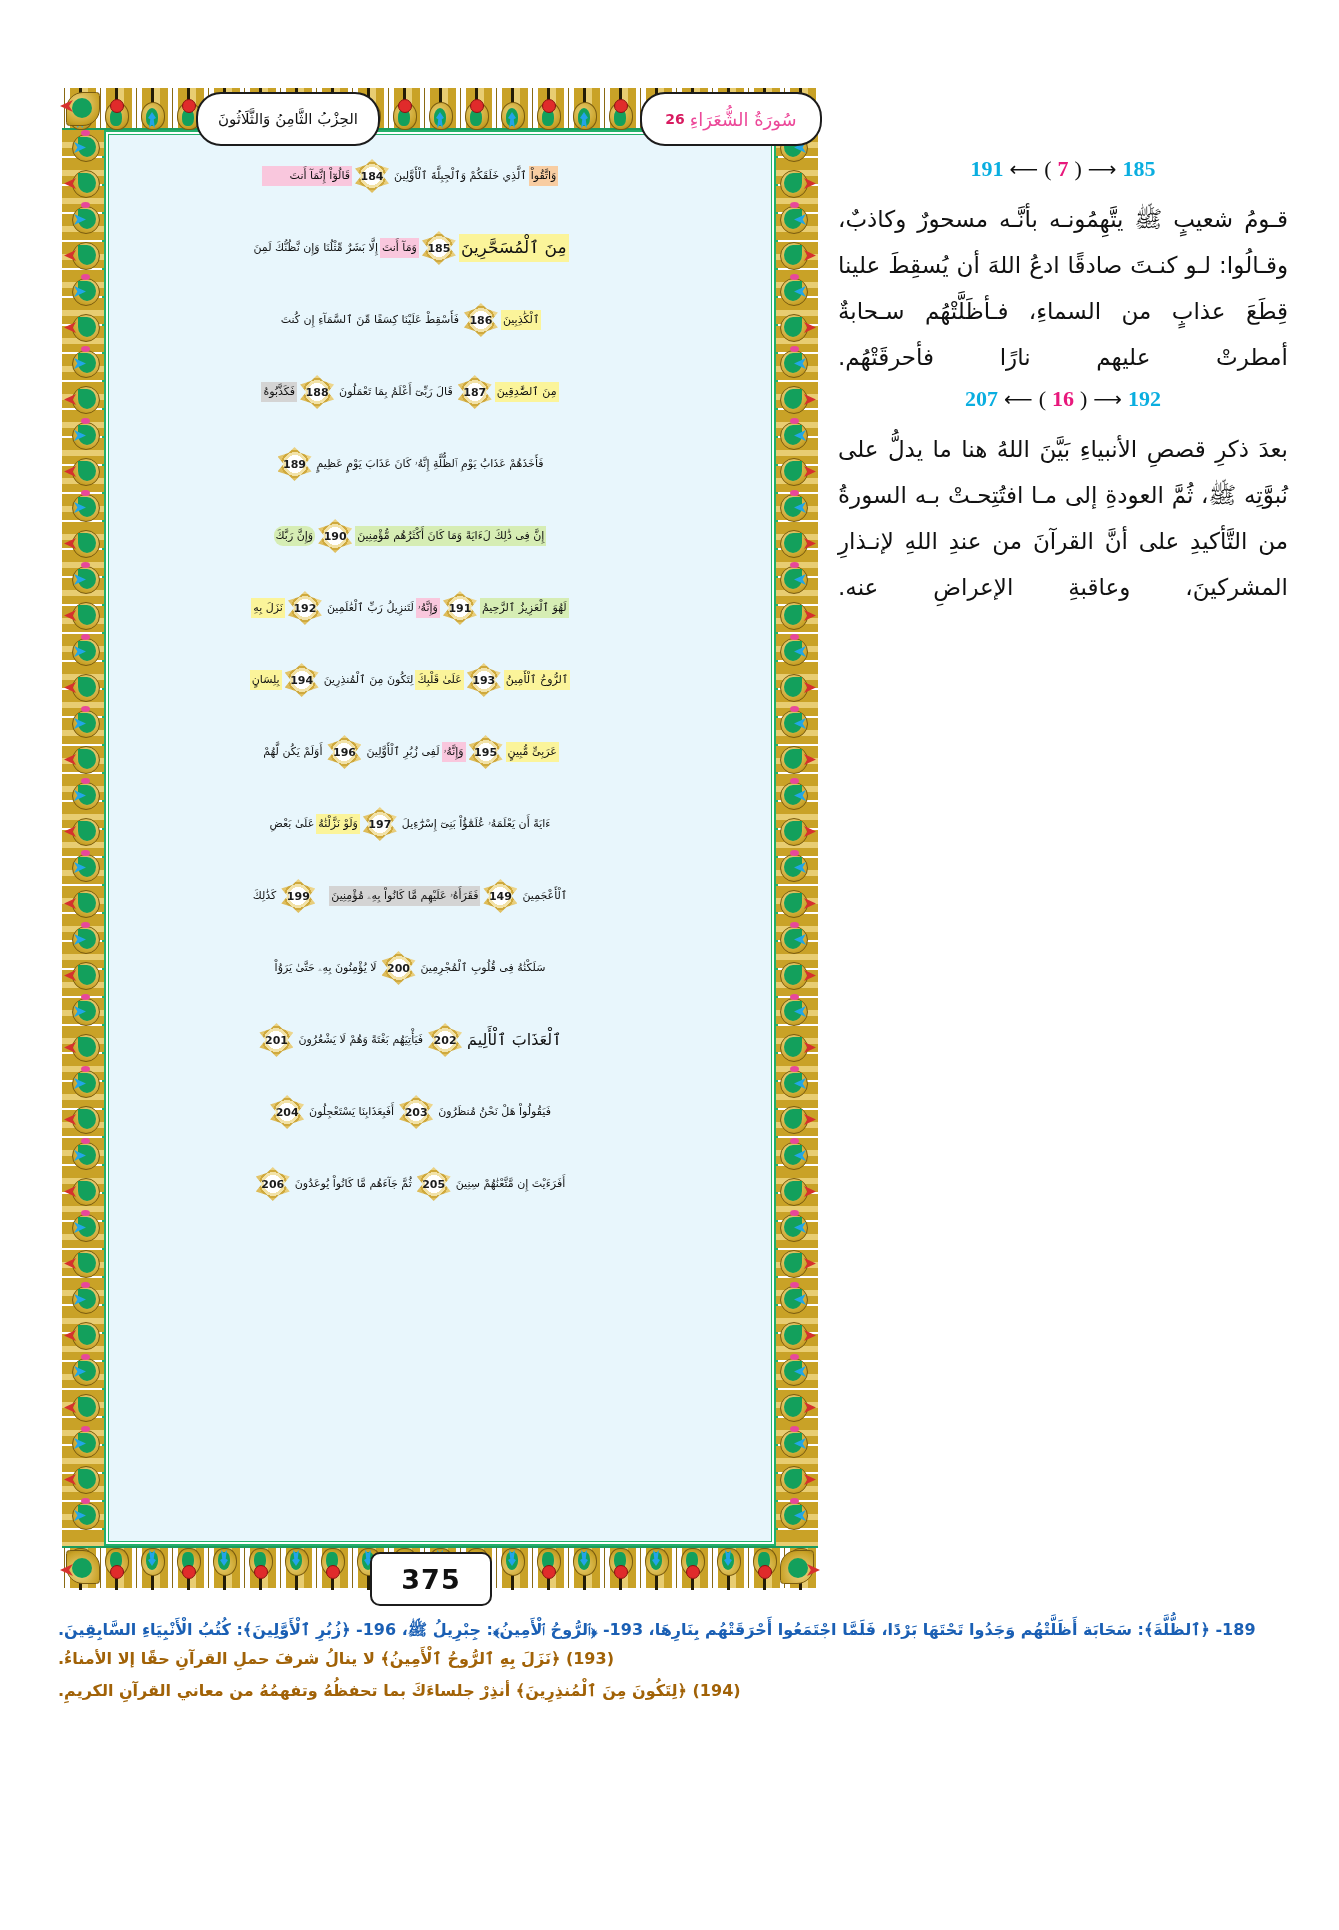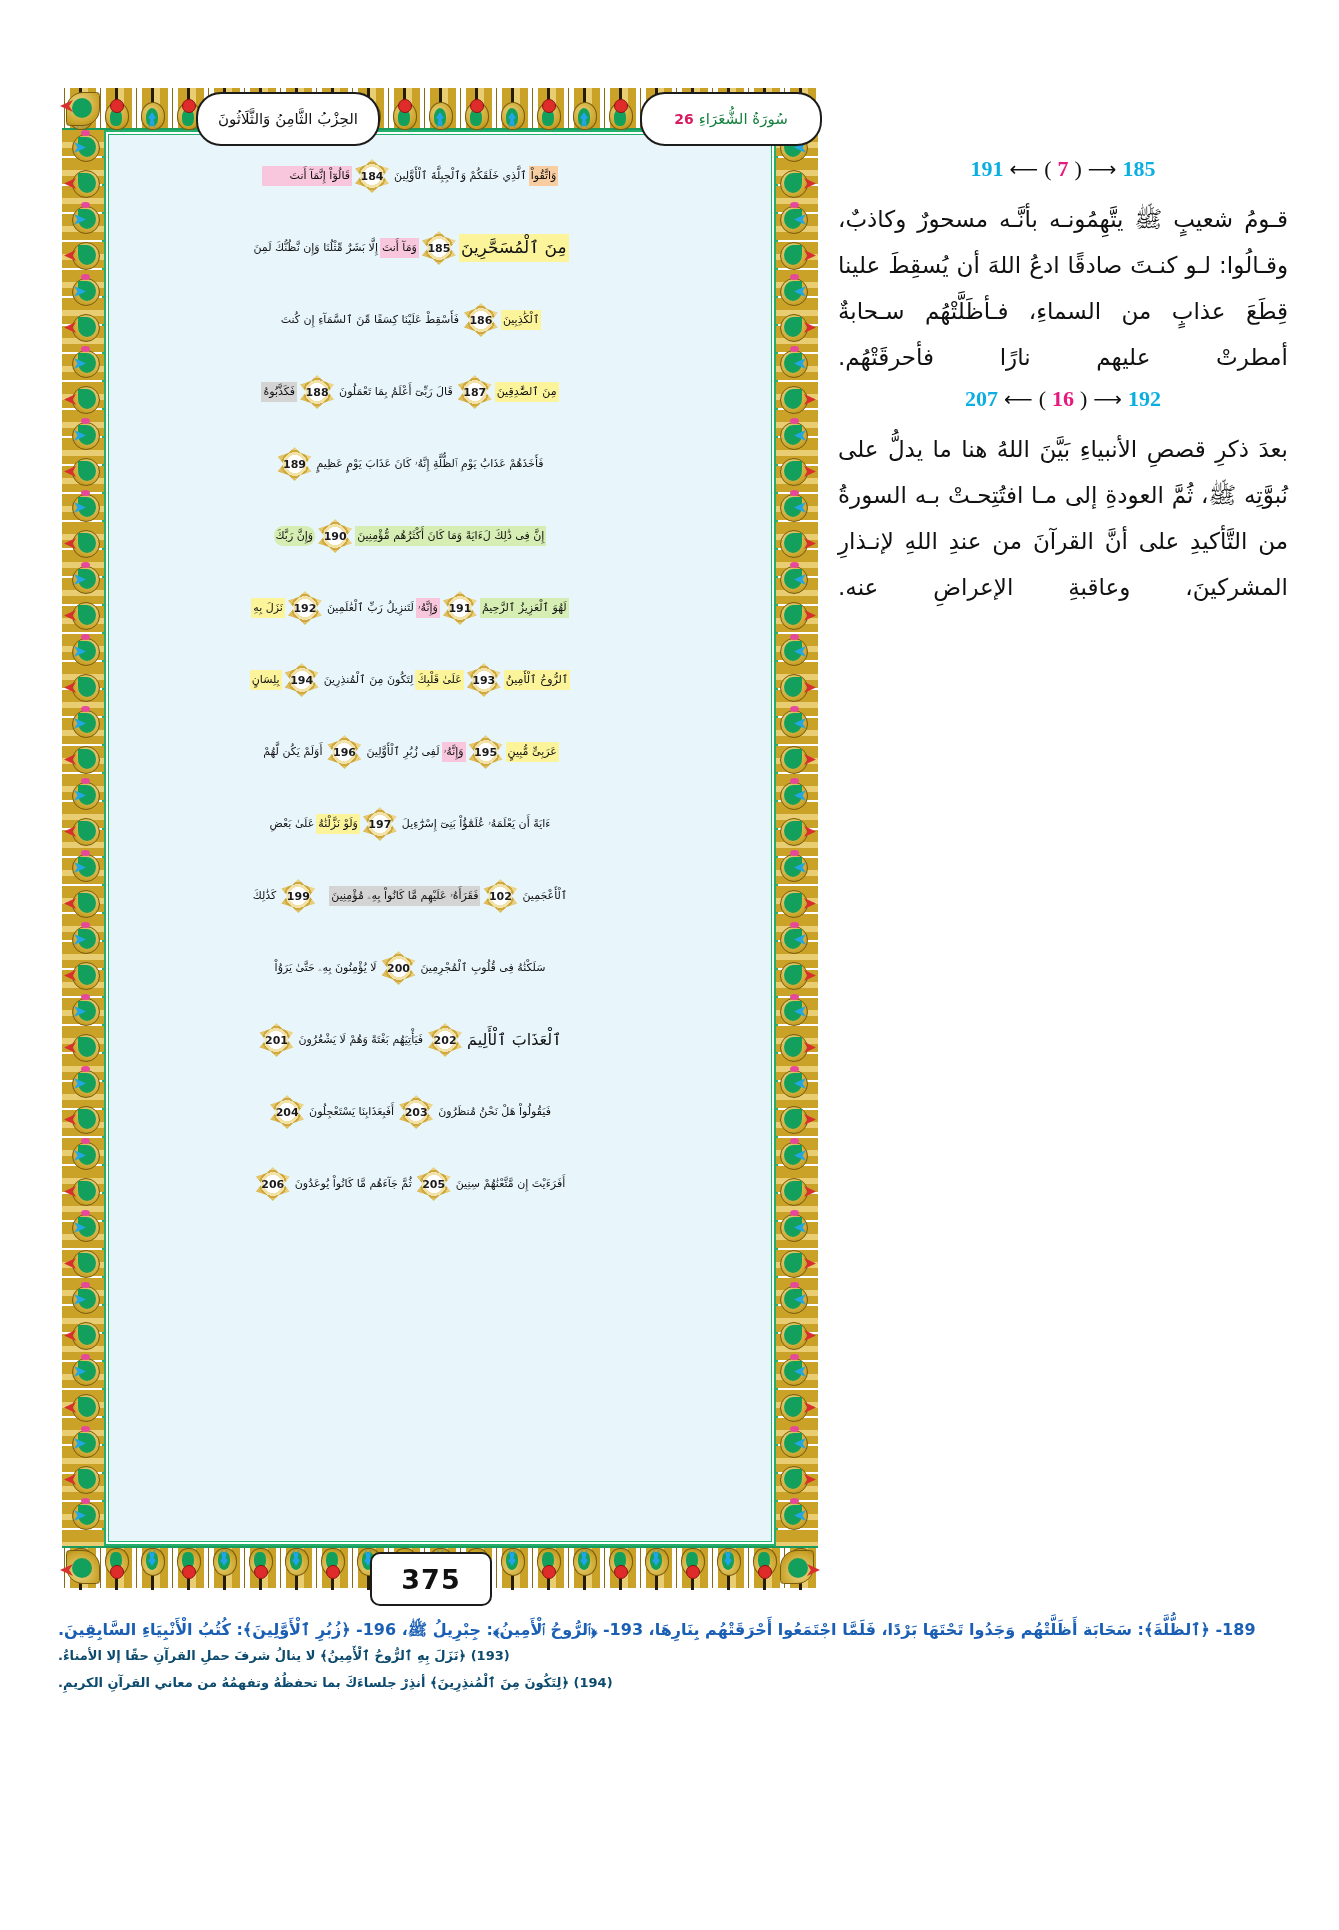--- a/index.html
+++ b/index.html
@@ -64,21 +64,21 @@
   .inner-rule2{position:absolute;left:46px;top:46px;width:664px;height:1408px;
       border:1.5px solid #22b06a;box-sizing:border-box;background:#e8f6fc;}
 
   
   .hizb-oval{position:absolute;left:196px;top:92px;width:180px;height:50px;background:#fff;
       border:2px solid #1c1c1c;border-radius:25px;display:flex;align-items:center;justify-content:center;z-index:9;}
   .hizb-oval span{font-family:"DejaVu Sans","Liberation Sans",sans-serif;font-size:15px;color:#111;direction:rtl;white-space:nowrap;}
 
   .surah-oval{position:absolute;left:640px;top:92px;width:178px;height:50px;background:#fff;
       border:2px solid #1c1c1c;border-radius:25px;display:flex;align-items:center;justify-content:center;gap:5px;z-index:9;}
-  .surah-oval .sname{font-size:15px;color:#15803d;direction:rtl;white-space:nowrap;}
+  .surah-oval .sname{font-size:18px;color:#ec4899;direction:rtl;white-space:nowrap;}
   .surah-oval .snum{font-size:14px;color:#d81b60;font-weight:bold;}
 
   
   .page-badge{position:absolute;left:370px;top:1552px;width:118px;height:50px;background:#fff;
       border:2px solid #1c1c1c;border-radius:10px;display:flex;align-items:center;justify-content:center;z-index:9;}
   .page-badge span{font-size:27px;font-weight:bold;color:#111;letter-spacing:1px;}
 
   
   #quran-lines{position:absolute;left:110px;top:140px;width:600px;height:1310px;direction:rtl;z-index:6;}
   .qline{position:relative;height:72px;display:flex;align-items:center;justify-content:center;
@@ -106,21 +106,21 @@
   .range-row .from,.range-row .to{font-size:22px;font-weight:bold;color:#0aaee0;font-family:"Liberation Serif",serif;}
   .range-row .count{font-size:22px;font-weight:bold;color:#e8187c;font-family:"Liberation Serif",serif;}
   .range-row .paren{font-size:22px;color:#111;font-family:"Liberation Serif",serif;}
   .range-row .arr{font-size:20px;color:#111;}
   .side-par{font-size:23px;line-height:2.0;color:#111;text-align:justify;text-align-last:justify;
       font-family:"DejaVu Sans","Liberation Sans",sans-serif;margin:0 0 6px 0;}
 
   
   #footnotes{position:absolute;left:58px;top:1616px;width:1228px;direction:rtl;}
   .fn-blue{color:#1a5fb4;font-size:16px;line-height:1.75;font-weight:bold;text-align:justify;text-align-last:left;}
-  .fn-pink{color:#0c4a6e;font-size:13px;line-height:1.9;font-weight:bold;text-align:left;}
+  .fn-pink{color:#a16207;font-size:16px;line-height:1.9;font-weight:bold;text-align:left;}
   .fn-pink div{margin-bottom:2px;}
 </style>
 </head>
 <body>
 
 <div id="page">
 
   <div class="frame">
     <div class="inner-rule"></div>
     <div class="inner-rule2"></div>
@@ -950,21 +950,21 @@
           <span class="rosette"></span>
           <span class="anum">197</span>
         </span>
         <span class="qseg hl-yellow" style="font-size: 11px;">وَلَوْ نَزَّلْنَٰهُ</span>
         <span class="qseg hl-none" style="font-size: 11px;">عَلَىٰ بَعْضِ</span>
       </div>
       <div class="qline">
         <span class="qseg hl-none" style="font-size: 11px;">ٱلْأَعْجَمِينَ</span>
         <span class="ayah">
           <span class="rosette"></span>
-          <span class="anum">102</span>
+          <span class="anum">149</span>
         </span>
         <span class="qseg hl-grey" style="font-size: 11px; margin-left: 11px;">فَقَرَأَهُۥ عَلَيْهِم مَّا كَانُواْ بِهِۦ مُؤْمِنِينَ</span>
         <span class="ayah">
           <span class="rosette"></span>
           <span class="anum">199</span>
         </span>
         <span class="qseg hl-none" style="font-size: 11px;">كَذَٰلِكَ</span>
       </div>
       <div class="qline">
         <span class="qseg hl-none" style="font-size: 11px;">سَلَكْنَٰهُ فِى قُلُوبِ ٱلْمُجْرِمِينَ</span>

